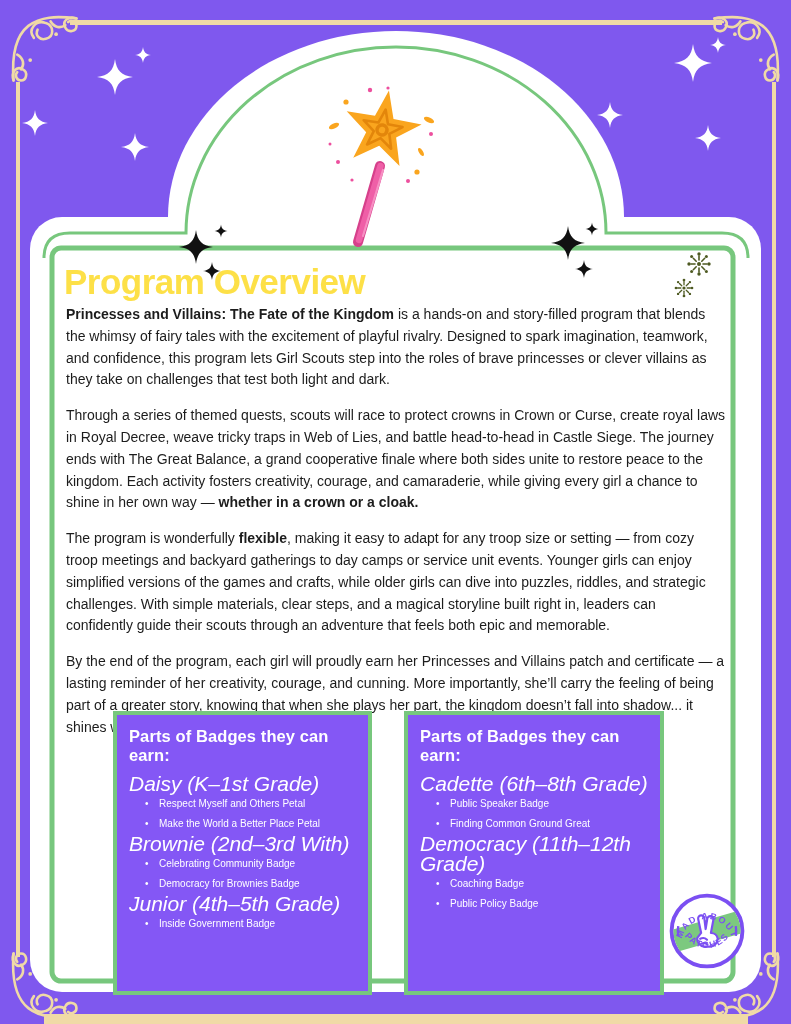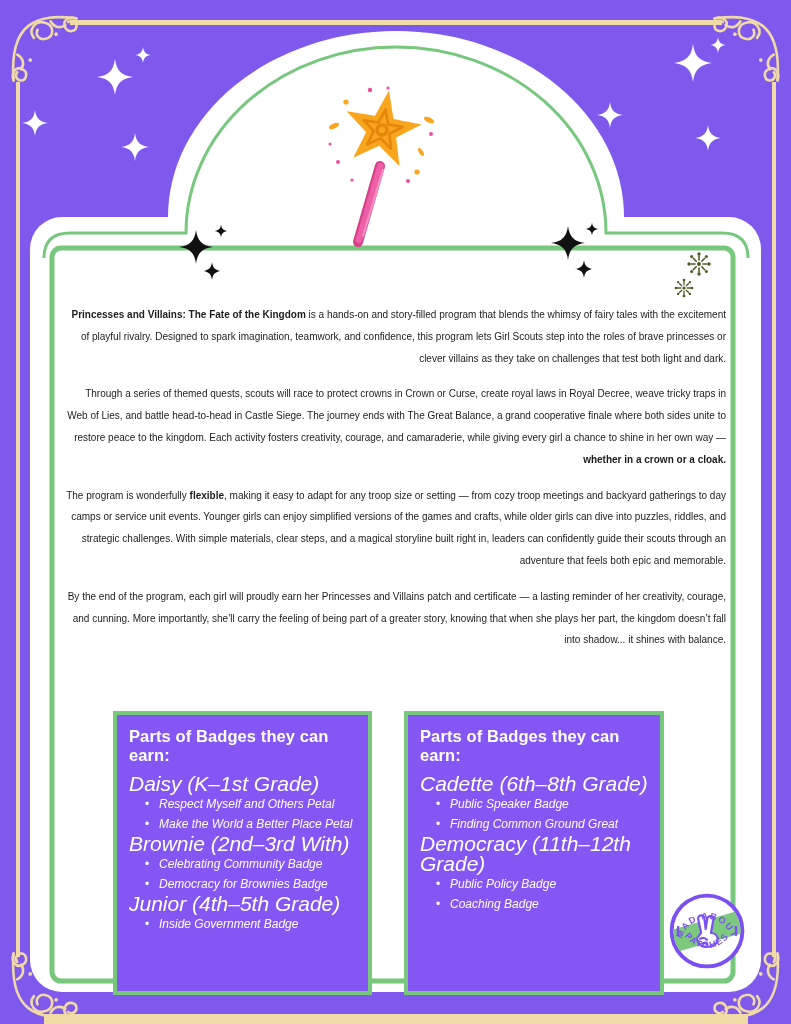--- a/index.html
+++ b/index.html
@@ -38,37 +38,37 @@
   .fl-bl{transform:scaleY(-1);}
   .fl-br{transform:scale(-1,-1);}
   
   .spark-white{position:absolute;color:#fff;}
   
   .arch-layer{position:absolute;left:0;top:0;pointer-events:none;}
   
   .title{
     position:absolute;left:64px;top:262px;margin:0;
     font-size:35px;line-height:40px;font-weight:800;letter-spacing:-0.5px;
-    color:#ffffff;
+    color:#fde047;
   }
   .copy{position:absolute;left:66px;top:304px;width:660px;}
-  .copy p{margin:0 0 14px;font-size:10px;line-height:21.8px;color:var(--text-black);text-align:right;}
+  .copy p{margin:0 0 14px;font-size:14px;line-height:21.8px;color:var(--text-black);}
   .copy b{font-weight:700;}
   
   .badge-box{
     position:absolute;top:711px;height:284px;box-sizing:border-box;
     background:var(--box-purple);border:4px solid var(--border-green);
     padding:12px 12px;color:var(--box-text-white);overflow:hidden;
   }
   .badge-box.left{left:113px;width:259px;}
   .badge-box.right{left:404px;width:260px;}
   .badge-box h2{margin:0 0 9px;font-size:16.5px;font-weight:700;letter-spacing:0.1px;}
   .badge-box .ghead{font-size:21px;font-style:italic;line-height:20px;}
   .badge-box ul{margin:0;padding:0 0 0 30px;list-style:none;}
-  .badge-box li{position:relative;font-size:12px;font-style:italic;line-height:20px;}
+  .badge-box li{position:relative;font-size:10px;line-height:20px;}
   .badge-box li::before{content:"\2022";position:absolute;left:-14px;top:0;font-style:normal;}
   
   .wand{position:absolute;left:318px;top:86px;}
   
   .logo{position:absolute;left:668px;top:892px;}
 </style>
 </head>
 <body>
 
 <svg width="0" height="0" style="position:absolute">
@@ -241,22 +241,22 @@
     <div class="group">
       <div class="ghead">Cadette (6th–8th Grade)</div>
       <ul>
         <li>Public Speaker Badge</li>
         <li>Finding Common Ground Great</li>
       </ul>
     </div>
     <div class="group">
       <div class="ghead">Democracy (11th–12th Grade)</div>
       <ul>
+        <li>Coaching Badge</li>
         <li>Public Policy Badge</li>
-        <li>Coaching Badge</li>
       </ul>
     </div>
   </section>
 
   <svg class="logo" width="78" height="78" viewBox="0 0 80 80">
     <defs>
       <clipPath id="logoClip">
           <circle cx="40" cy="40" r="34.5"></circle>
         </clipPath>
       <path id="arcTop" d="M14,49 A26.5,26.5 0 0 1 66,49" fill="none"></path>

